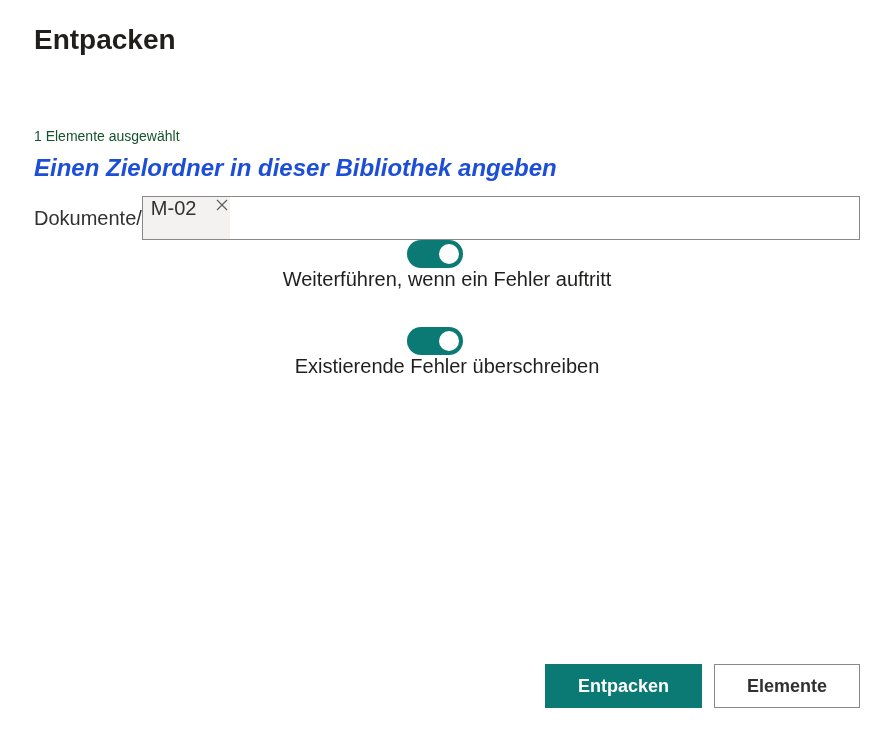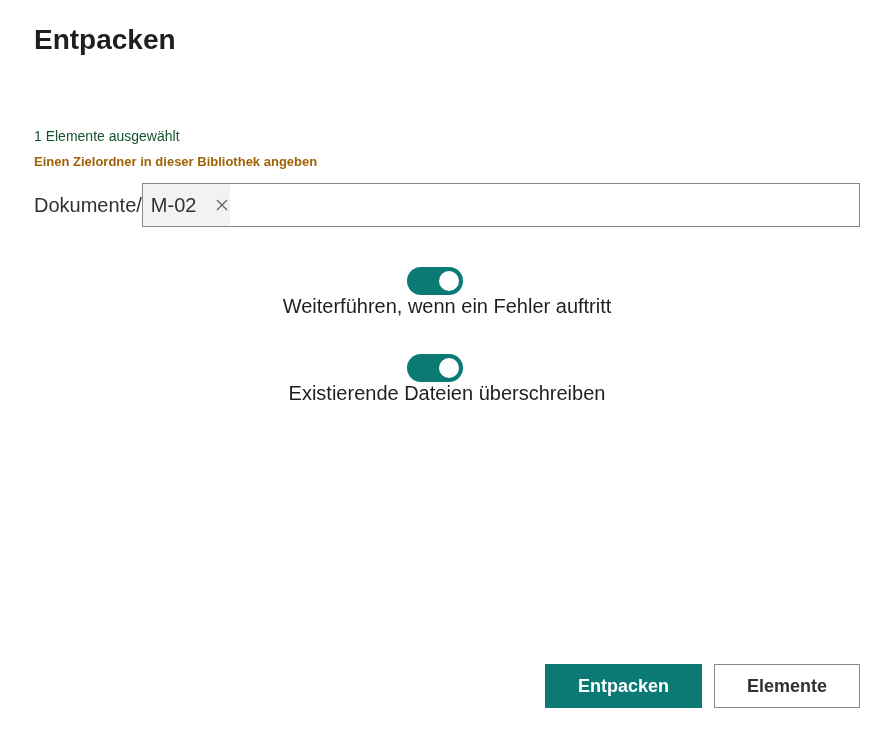--- a/index.html
+++ b/index.html
@@ -21,48 +21,47 @@
       font-weight: 600;
       color: #201f1e;
       margin-bottom: 72px;
     }
     .selection-count {
       font-size: 14px;
       color: #14532d;
       margin-bottom: 10px;
     }
     .folder-label {
-      font-size: 13px;
+      font-size: 24px;
       font-weight: 600;
-      color: #a16207;
+      color: #1d4ed8;
       margin-bottom: 14px;
+      font-style: italic;
     }
     .path-row {
       display: flex;
       align-items: center;
-      margin-bottom: 40px;
     }
     .path-prefix {
       font-size: 20px;
       color: #323130;
       font-weight: 400;
       margin-right: 0;
     }
     .path-input-wrapper {
       flex: 1;
       display: flex;
       align-items: center;
       border: 1px solid #8a8886;
       height: 44px;
       background: #fff;
       position: relative;
     }
     .path-chip {
       display: inline-flex;
-      align-items: center;
       height: 100%;
       background: #f3f2f1;
       padding: 0 0 0 8px;
       font-size: 20px;
       color: #323130;
     }
     .chip-text {
       margin-right: 18px;
     }
     .chip-close {
@@ -169,19 +168,19 @@
   <div class="toggle">
     <div class="toggle-knob"></div>
   </div>
   <span class="toggle-label">Weiterführen, wenn ein Fehler auftritt</span>
 </div>
 
 <div class="toggle-row">
   <div class="toggle">
     <div class="toggle-knob"></div>
   </div>
-  <span class="toggle-label">Existierende Dateien überschreiben</span>
+  <span class="toggle-label">Existierende Fehler überschreiben</span>
 </div>
 
 <div class="button-row">
   <button class="btn btn-primary">Entpacken</button>
   <button class="btn">Elemente</button>
 </div>
 
 </body></html>

